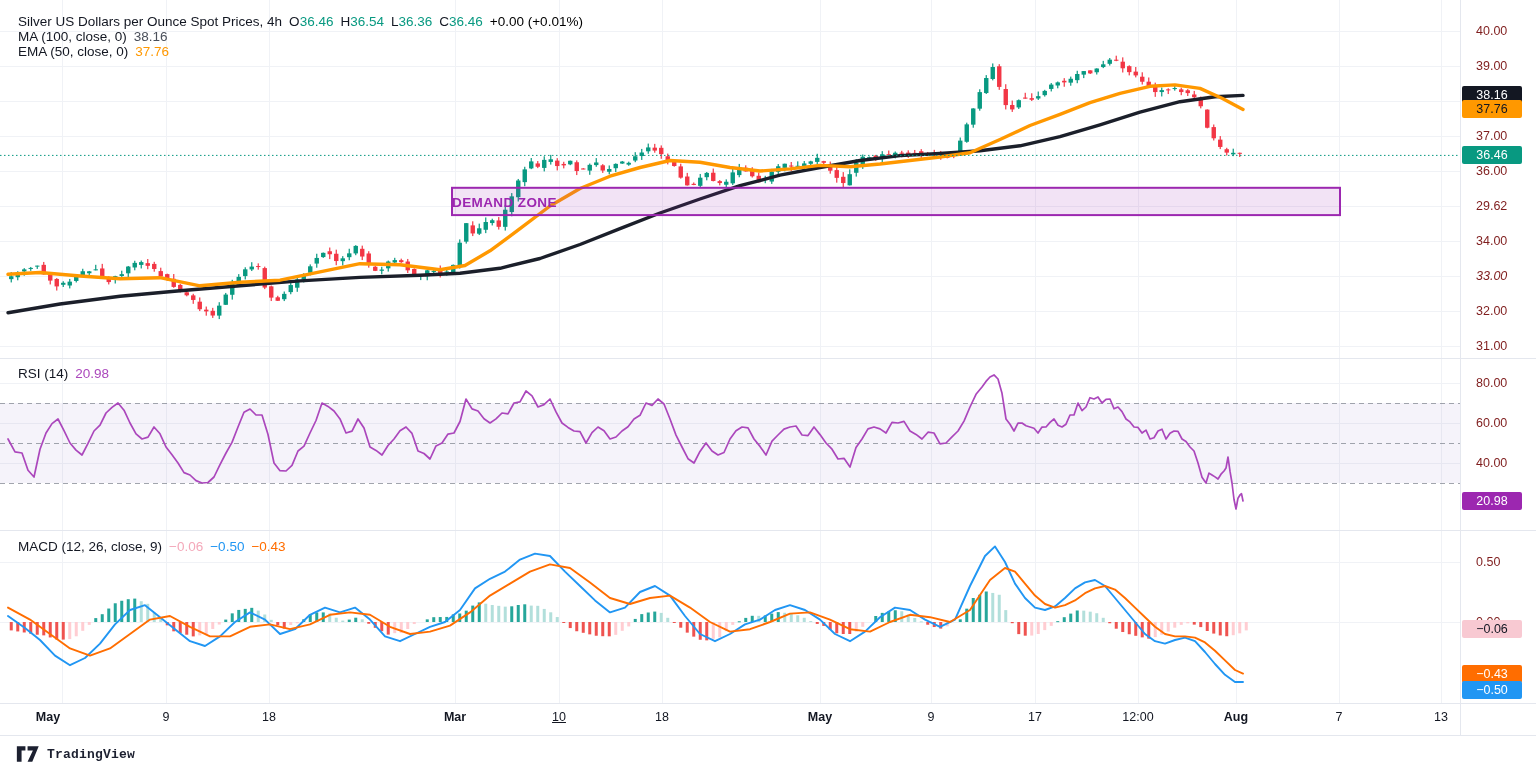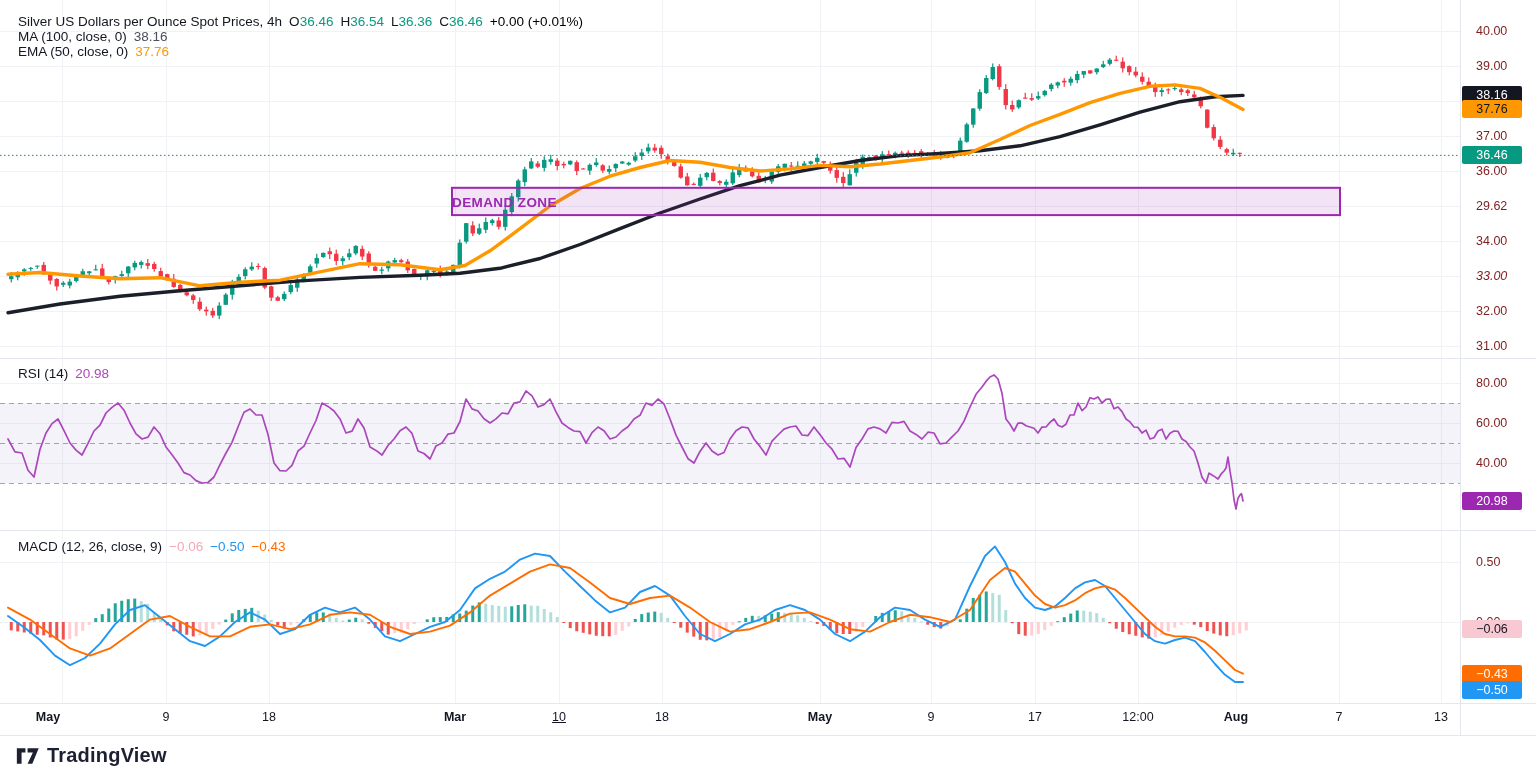--- a/index.html
+++ b/index.html
@@ -24,21 +24,21 @@
   .axis-label{position:absolute;left:1476px;font-size:12.5px;color:#7f1d1d;transform:translateY(-50%);}
   .badge{position:absolute;left:1462px;width:60px;height:18px;line-height:18px;text-align:center;
          font-size:12.5px;border-radius:2px;transform:translateY(-50%);z-index:4;}
   .time-label{position:absolute;top:710px;font-size:12.5px;color:#131722;transform:translateX(-50%);}
   .time-label.bold{font-weight:700;}
   #demand-label{position:absolute;left:452px;width:776px;top:192px;height:22px;line-height:22px;
     text-align:left;color:#9c27b0;font-weight:700;font-size:13.5px;letter-spacing:.4px;z-index:3;}
   #right-axis{position:absolute;left:1460px;top:0;width:76px;height:735px;cursor:ns-resize;}
   #time-axis{position:absolute;left:0;top:704px;width:1460px;height:31px;cursor:ew-resize;}
   #footer{position:absolute;left:16px;top:744px;display:flex;align-items:center;gap:7px;}
-  #footer .tv-text{font-size:20px;font-weight:600;color:#1c2030;letter-spacing:.2px;}
+  #footer .tv-text{font-size:13px;font-weight:600;color:#1c2030;letter-spacing:.2px;font-family:Liberation Mono, monospace;}
 </style>
 </head>
 <body>
 
 <div id="root">
   <svg id="chart" width="1536" height="777" viewBox="0 0 1536 777">
       <line x1="62.5" y1="0" x2="62.5" y2="703" stroke="#f0f2f6" stroke-width="1"></line>
       <line x1="166.5" y1="0" x2="166.5" y2="703" stroke="#f0f2f6" stroke-width="1"></line>
       <line x1="269.5" y1="0" x2="269.5" y2="703" stroke="#f0f2f6" stroke-width="1"></line>
       <line x1="455.5" y1="0" x2="455.5" y2="703" stroke="#f0f2f6" stroke-width="1"></line>

